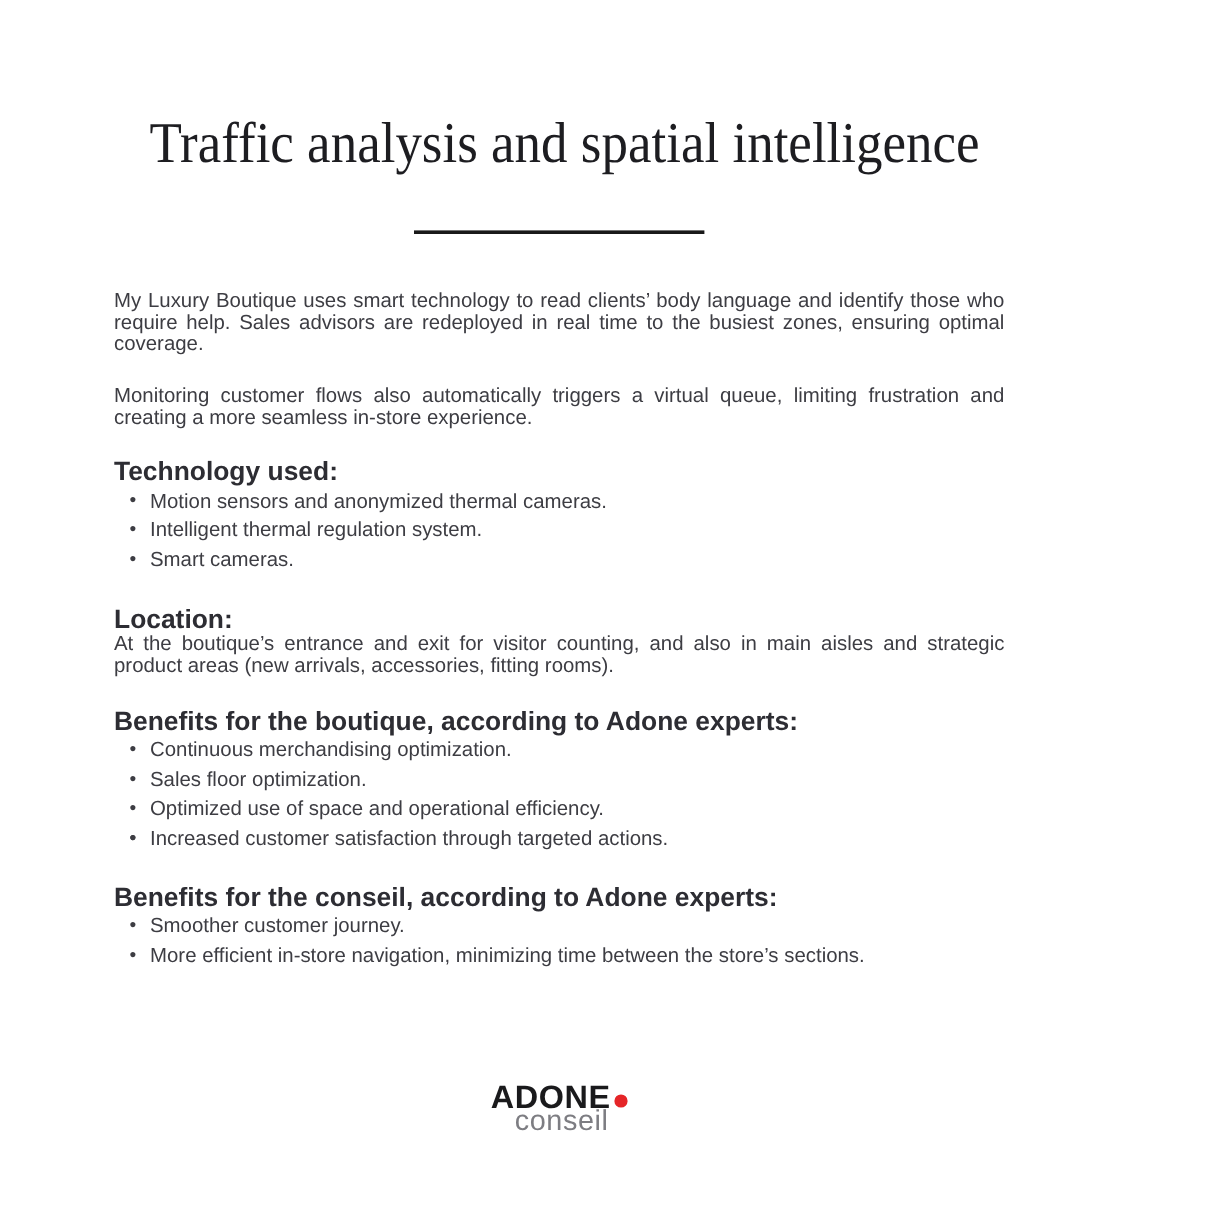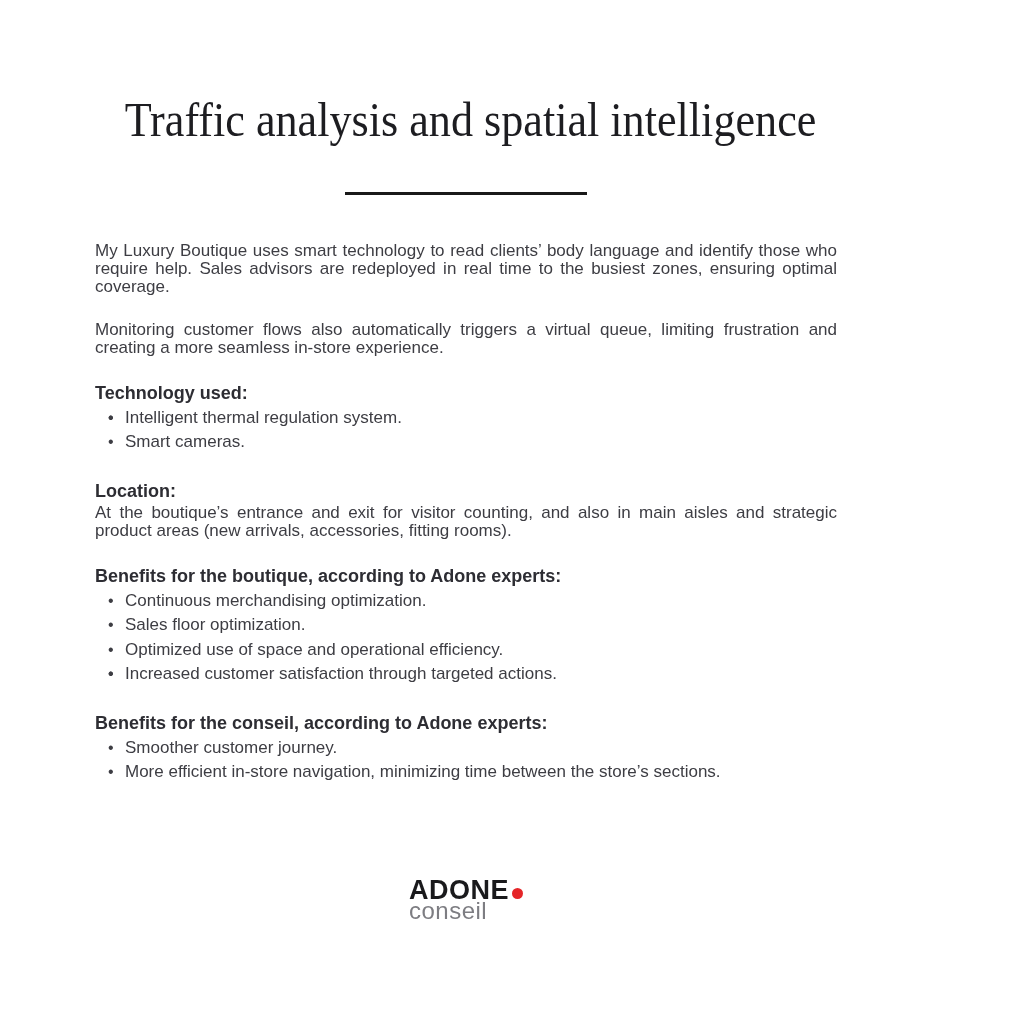--- a/index.html
+++ b/index.html
@@ -43,21 +43,21 @@
     margin: 42px auto 47px auto;
   }
   p.para {
     margin: 24.5px 0 0 0;
     font-size: 17px;
     line-height: 18px;
     text-align: justify;
   }
   h2.section-heading {
     margin: 24.5px 0 0 0;
-    font-size: 18px;
+    font-size: 22px;
     line-height: 24.5px;
     font-weight: 700;
     color: var(--heading-color);
   }
   ul.bullet-list {
     margin: 0;
     padding: 0 0 0 30px;
     list-style: none;
   }
   ul.bullet-list li {
@@ -93,21 +93,21 @@
     width: 11px; height: 11px;
     border-radius: 50%;
     background: var(--accent-red);
     margin-left: 3px;
   }
   .logo-row2 {
     font-size: 24px;
     line-height: 1;
     letter-spacing: 0.5px;
     color: var(--logo-gray);
-    text-align: left;
+    text-align: center;
     margin-top: -5px;
     margin-right: -4px;
   }
 </style>
 </head>
 <body>
 
 <div class="page">
 
   <h1 class="title">Traffic analysis and spatial intelligence</h1>
@@ -115,20 +115,21 @@
   <div class="divider"></div>
 
   <p class="para">My Luxury Boutique uses smart technology to read clients’ body language and identify those who require help. Sales advisors are redeployed in real time to the busiest zones, ensuring optimal coverage.</p>
 
   <p class="para">Monitoring customer flows also automatically triggers a virtual queue, limiting frustration and creating a more seamless in-store experience.</p>
 
   <h2 class="section-heading">Technology used:</h2>
   <ul class="bullet-list">
     <li>
       <span class="bullet">•</span>
+      <span class="li-text">Motion sensors and anonymized thermal cameras.</span>
     </li>
     <li>
       <span class="bullet">•</span>
       <span class="li-text">Intelligent thermal regulation system.</span>
     </li>
     <li>
       <span class="bullet">•</span>
       <span class="li-text">Smart cameras.</span>
     </li>
   </ul>

